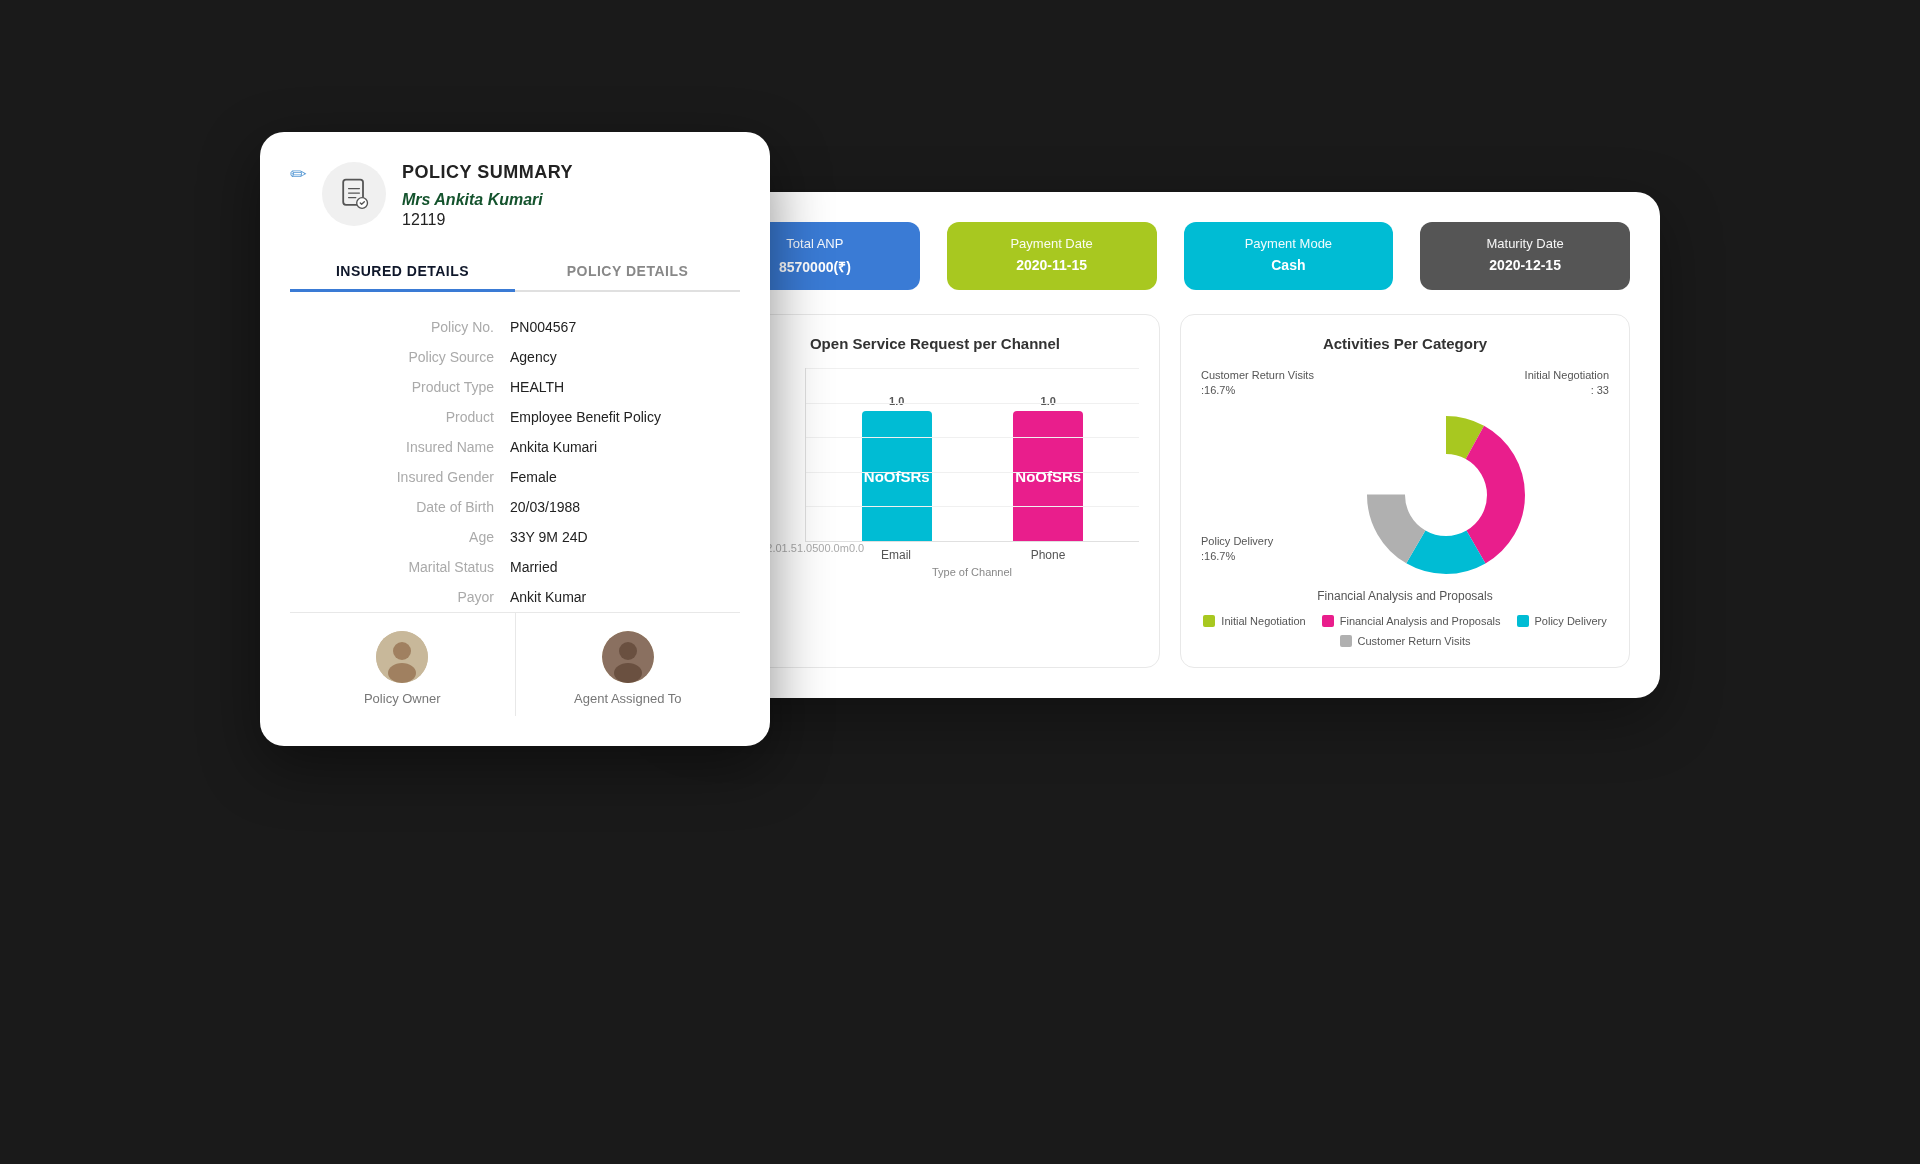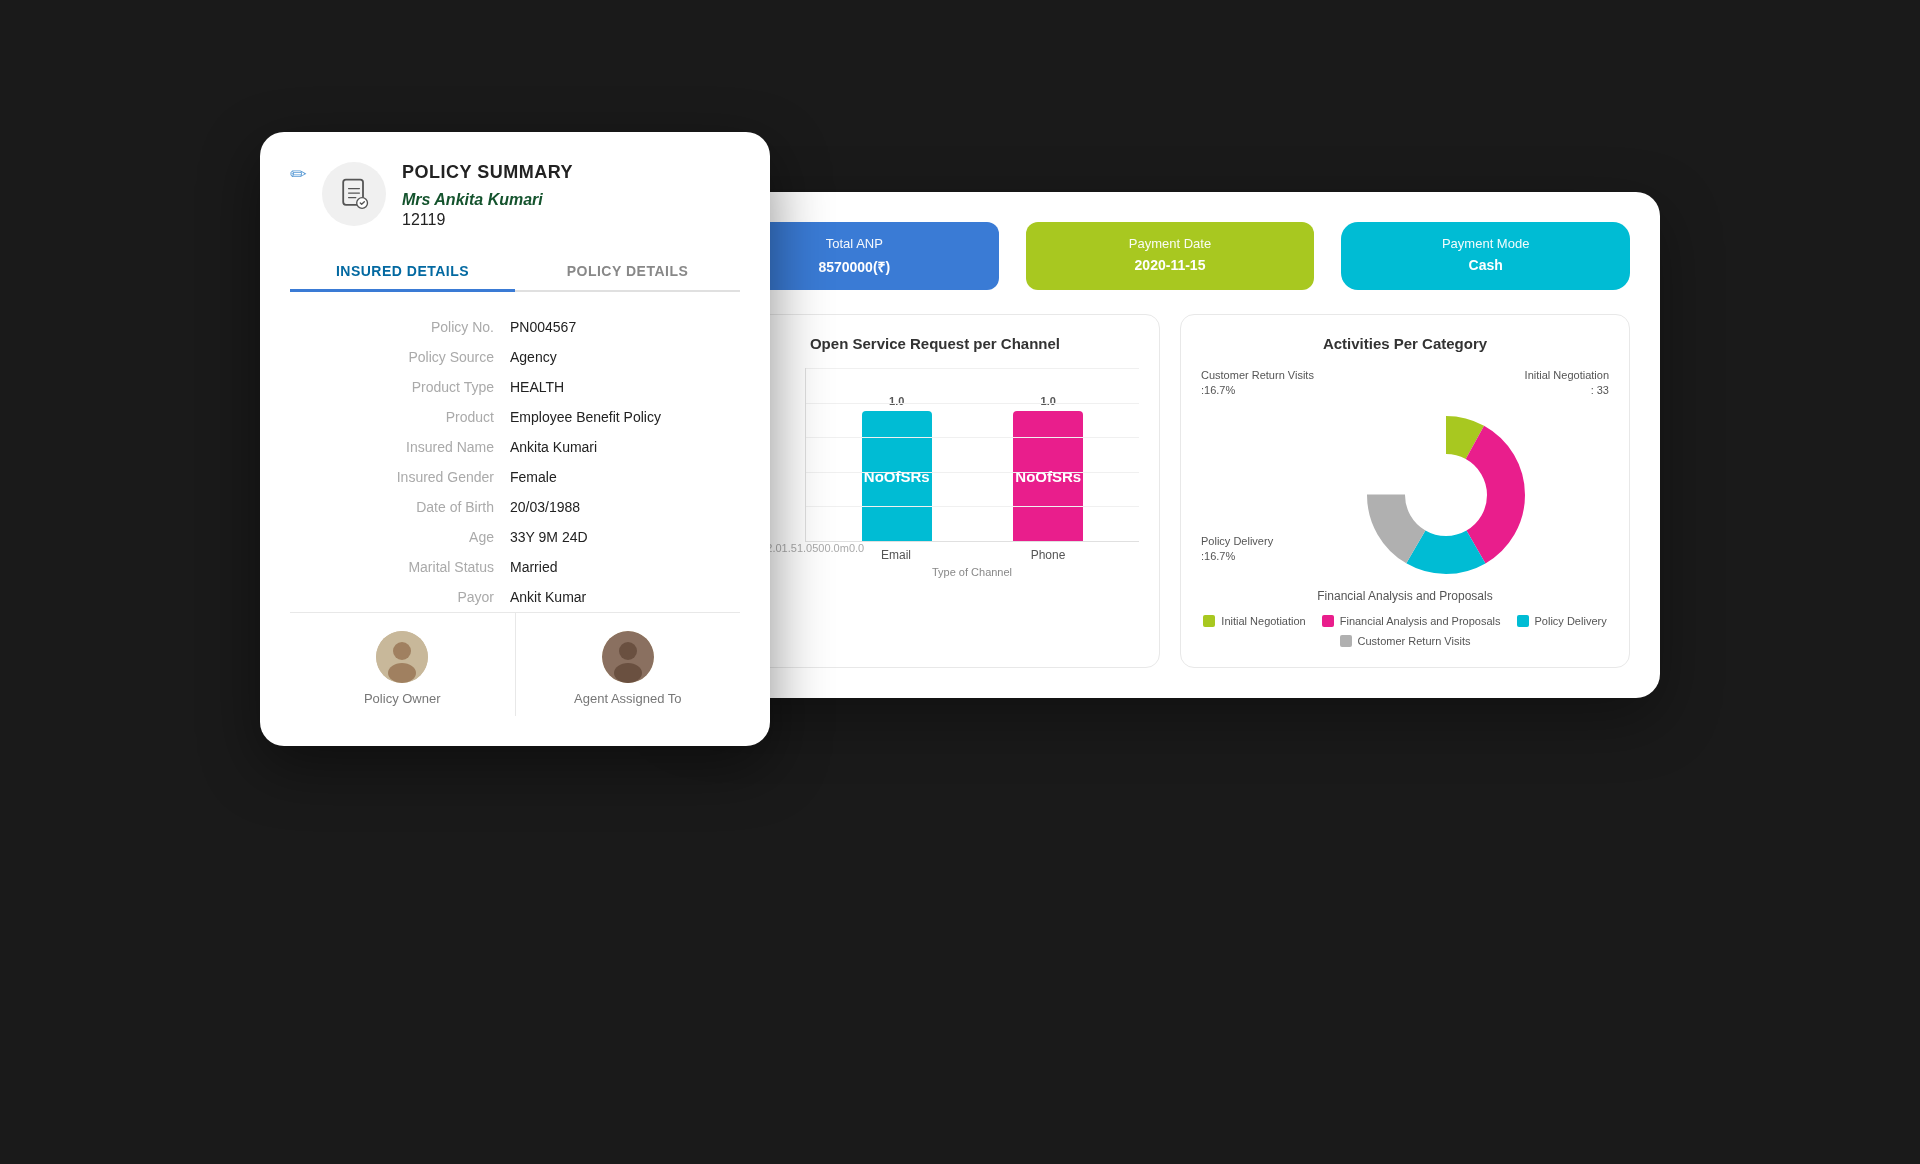--- a/index.html
+++ b/index.html
@@ -109,21 +109,21 @@
       text-align: center;
       padding: 10px 0;
       font-size: 14px;
       font-weight: 700;
       color: #888;
       cursor: pointer;
       letter-spacing: 0.5px;
       text-transform: uppercase;
     }
     .policy-tab.active {
-      color: #0369a1;
+      color: #0f172a;
       border-bottom: 3px solid #3a7bd5;
       margin-bottom: -2px;
     }
 
     
     .policy-details-table {
       width: 100%;
       border-collapse: collapse;
     }
     .policy-details-table tr td {
@@ -185,21 +185,21 @@
       font-weight: 500;
       margin-bottom: 6px;
       opacity: 0.95;
     }
     .stat-box-value {
       font-size: 14px;
       font-weight: 800;
     }
     .stat-box.blue { background: #3a7bd5; }
     .stat-box.green { background: #a8c820; }
-    .stat-box.teal { background: #00bcd4; border-radius: 17px; }
+    .stat-box.teal { background: #00bcd4; }
     .stat-box.dark { background: #555; }
 
     
     .charts-row {
       display: flex;
       gap: 20px;
     }
     .chart-box {
       flex: 1;
       background: #fff;
@@ -313,20 +313,24 @@
         <div class="stat-box-label">Total ANP</div>
         <div class="stat-box-value">8570000(₹)</div>
       </div>
       <div class="stat-box green">
         <div class="stat-box-label">Payment Date</div>
         <div class="stat-box-value">2020-11-15</div>
       </div>
       <div class="stat-box teal">
         <div class="stat-box-label">Payment Mode</div>
         <div class="stat-box-value">Cash</div>
+      </div>
+      <div class="stat-box dark">
+        <div class="stat-box-label">Maturity Date</div>
+        <div class="stat-box-value">2020-12-15</div>
       </div>
     </div>
 
     <div class="charts-row">
 
       <div class="chart-box">
         <div class="chart-title">Open Service Request per Channel</div>
         <div style="display:flex; gap:8px; height:210px; position:relative;">
           <div style="display:flex; align-items:center; position:relative;">
             <div style="writing-mode: vertical-rl; transform:rotate(180deg); font-size:11px; color:#888; white-space:nowrap;">Total Number</div>

